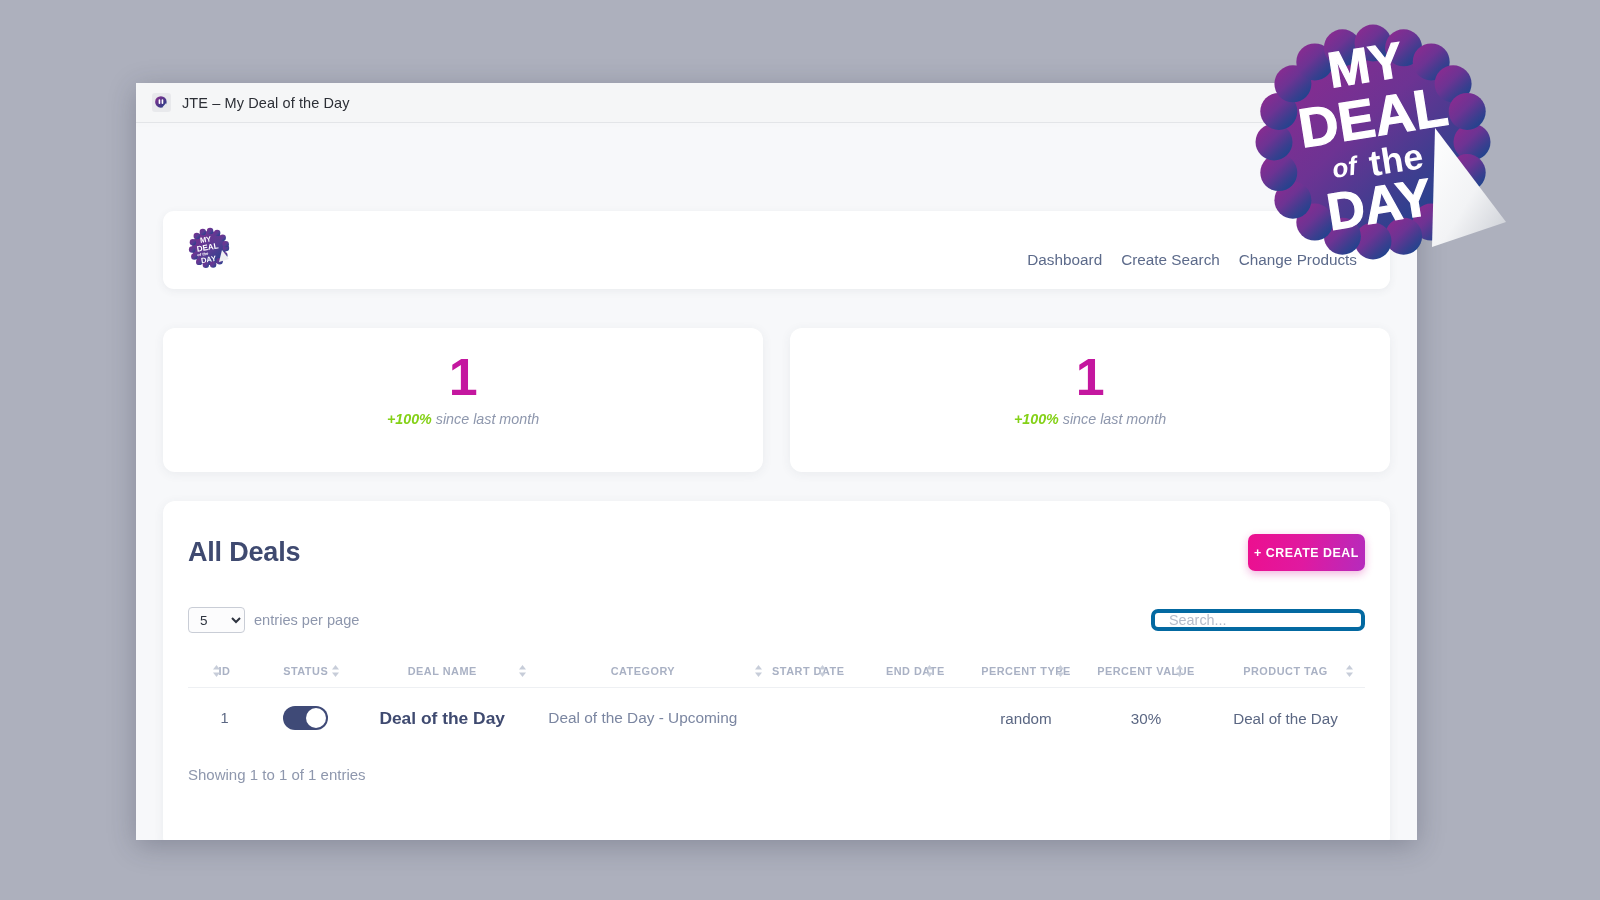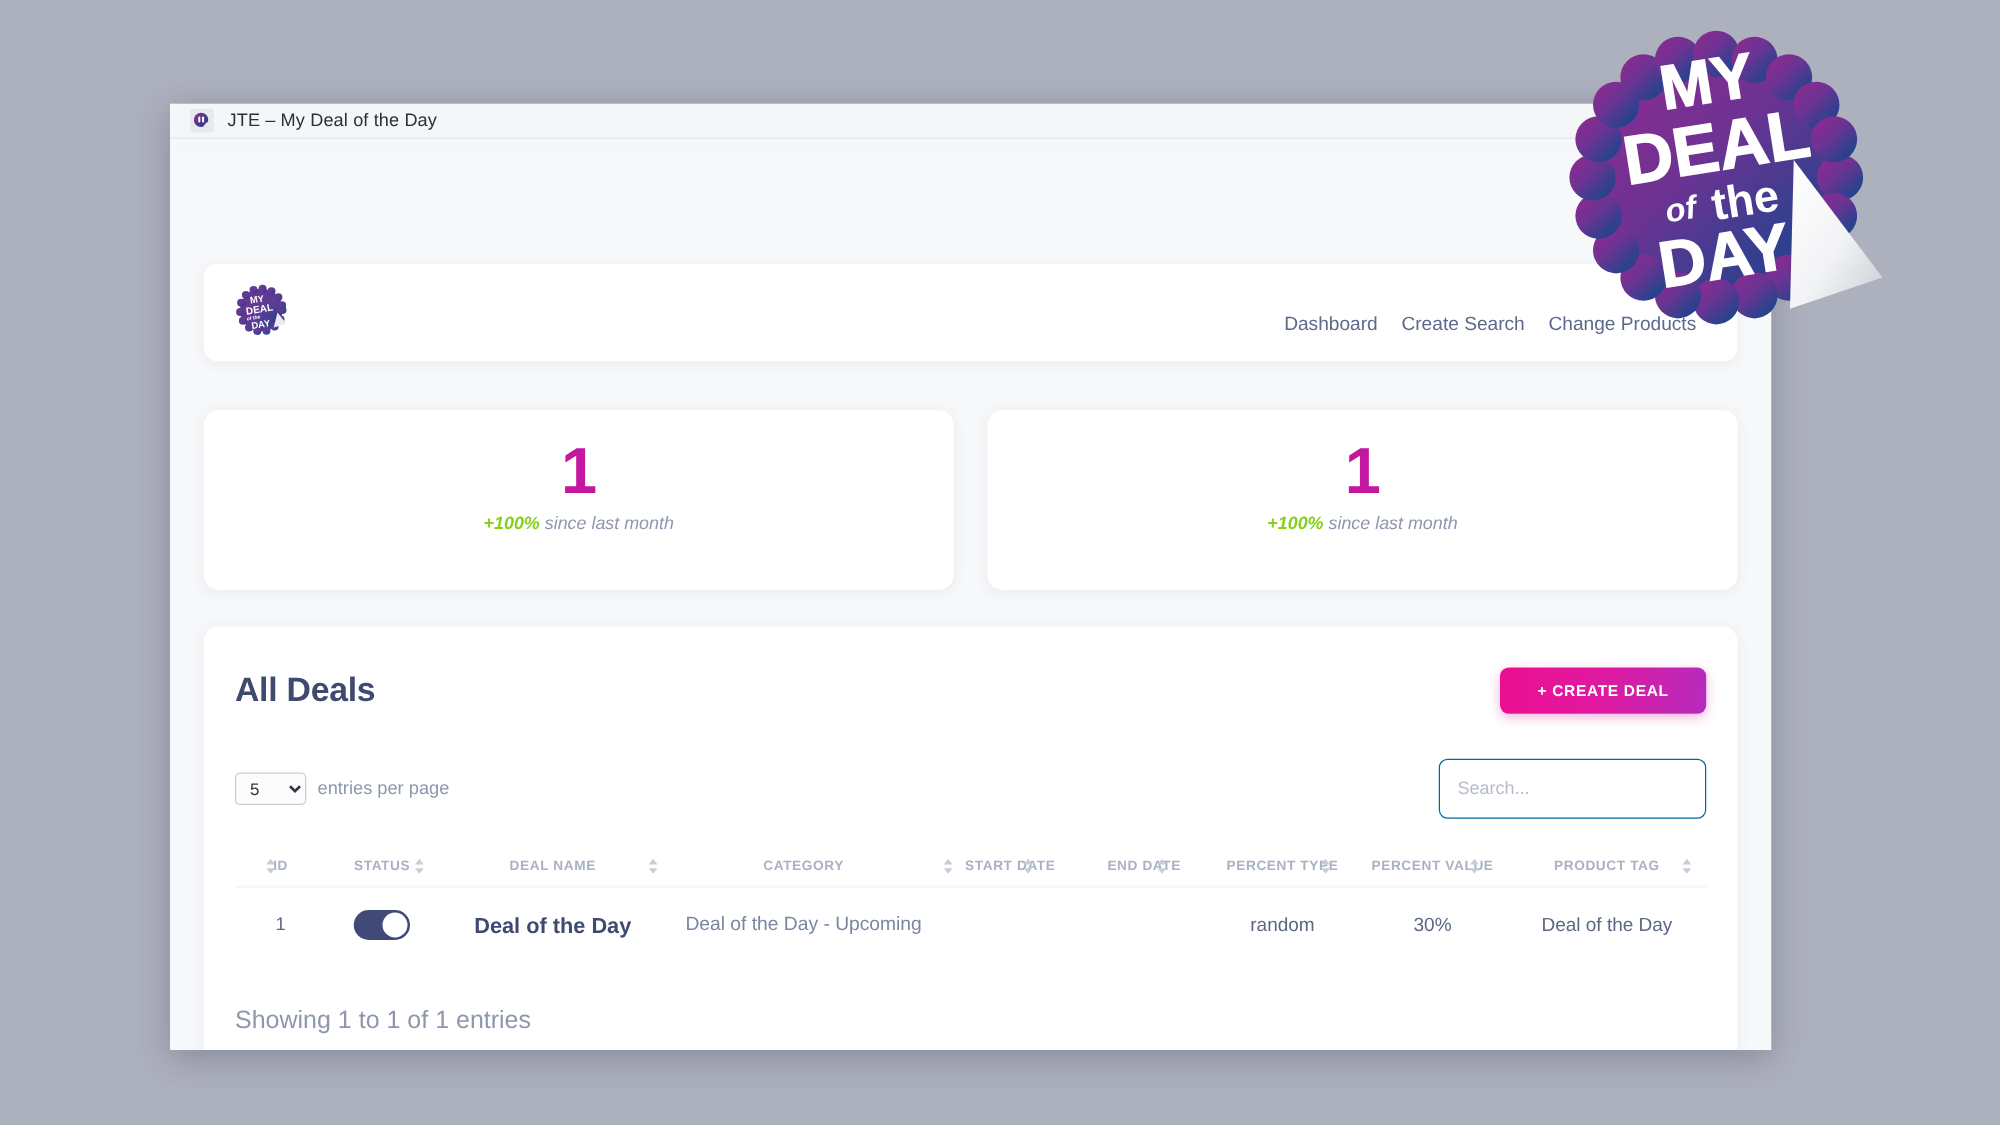--- a/index.html
+++ b/index.html
@@ -22,21 +22,21 @@
     left: 136px;
     top: 83px;
     width: 1281px;
     height: 757px;
     background: #f6f7f9;
     box-shadow: 0 6px 26px rgba(40,44,63,.28);
     overflow: hidden;
   }
 
   .titlebar {
-    height: 28px;
+    height: 40px;
     background: #f5f6f7;
     border-bottom: 1px solid #e3e5e8;
     display: flex;
     align-items: center;
     padding-left: 16px;
     gap: 11px;
   }
 
   .favicon {
     width: 19px; height: 19px;
@@ -153,21 +153,21 @@
   .panel-title {
     font-size: 27px;
     font-weight: bold;
     color: #3f4a70;
     letter-spacing: -.2px;
   }
   .create-btn {
     margin-left: auto;
     border: none;
     border-radius: 7px;
-    padding: 0 30px;
+    padding: 0 6px;
     height: 37px;
     background: linear-gradient(100deg,#ec0f8f 0%,#e019a0 48%,#b52bbd 100%);
     color: #fff;
     font-family: "Liberation Sans", sans-serif;
     font-size: 12.4px;
     font-weight: bold;
     letter-spacing: .55px;
     cursor: pointer;
     box-shadow: 0 3px 9px rgba(214,22,152,.32);
   }
@@ -188,22 +188,22 @@
     background: #fcfcfd;
     padding: 3px 5px 3px 7px;
     height: 26px;
     cursor: pointer;
   }
   .len-label { font-size: 14.6px; color: #8e97ad; }
 
   .search-input {
     margin-left: auto;
     width: 214px;
-    height: 48px;
-    border: 1px solid #0369a1;
+    height: 22px;
+    border: 4px solid #0369a1;
     border-radius: 7px;
     background: #fff;
     padding: 0 14px;
     font-family: "Liberation Sans", sans-serif;
     font-size: 14.4px;
     color: #5b6783;
     outline: none;
   }
   .search-input::placeholder { color: #b6bcc9; }
 
@@ -255,22 +255,22 @@
   }
   .toggle .knob {
     position: absolute;
     top: 2px; left: 23px;
     width: 20px; height: 20px;
     border-radius: 50%;
     background: #fff;
   }
 
   .table-footer {
-    margin-top: 35px;
-    font-size: 20px;
+    margin-top: 18px;
+    font-size: 15px;
     color: #8e97ad;
   }
 
   
   .corner-sticker {
     position: absolute;
     left: 1242px;
     top: 10px;
     width: 268px;
     height: 268px;

